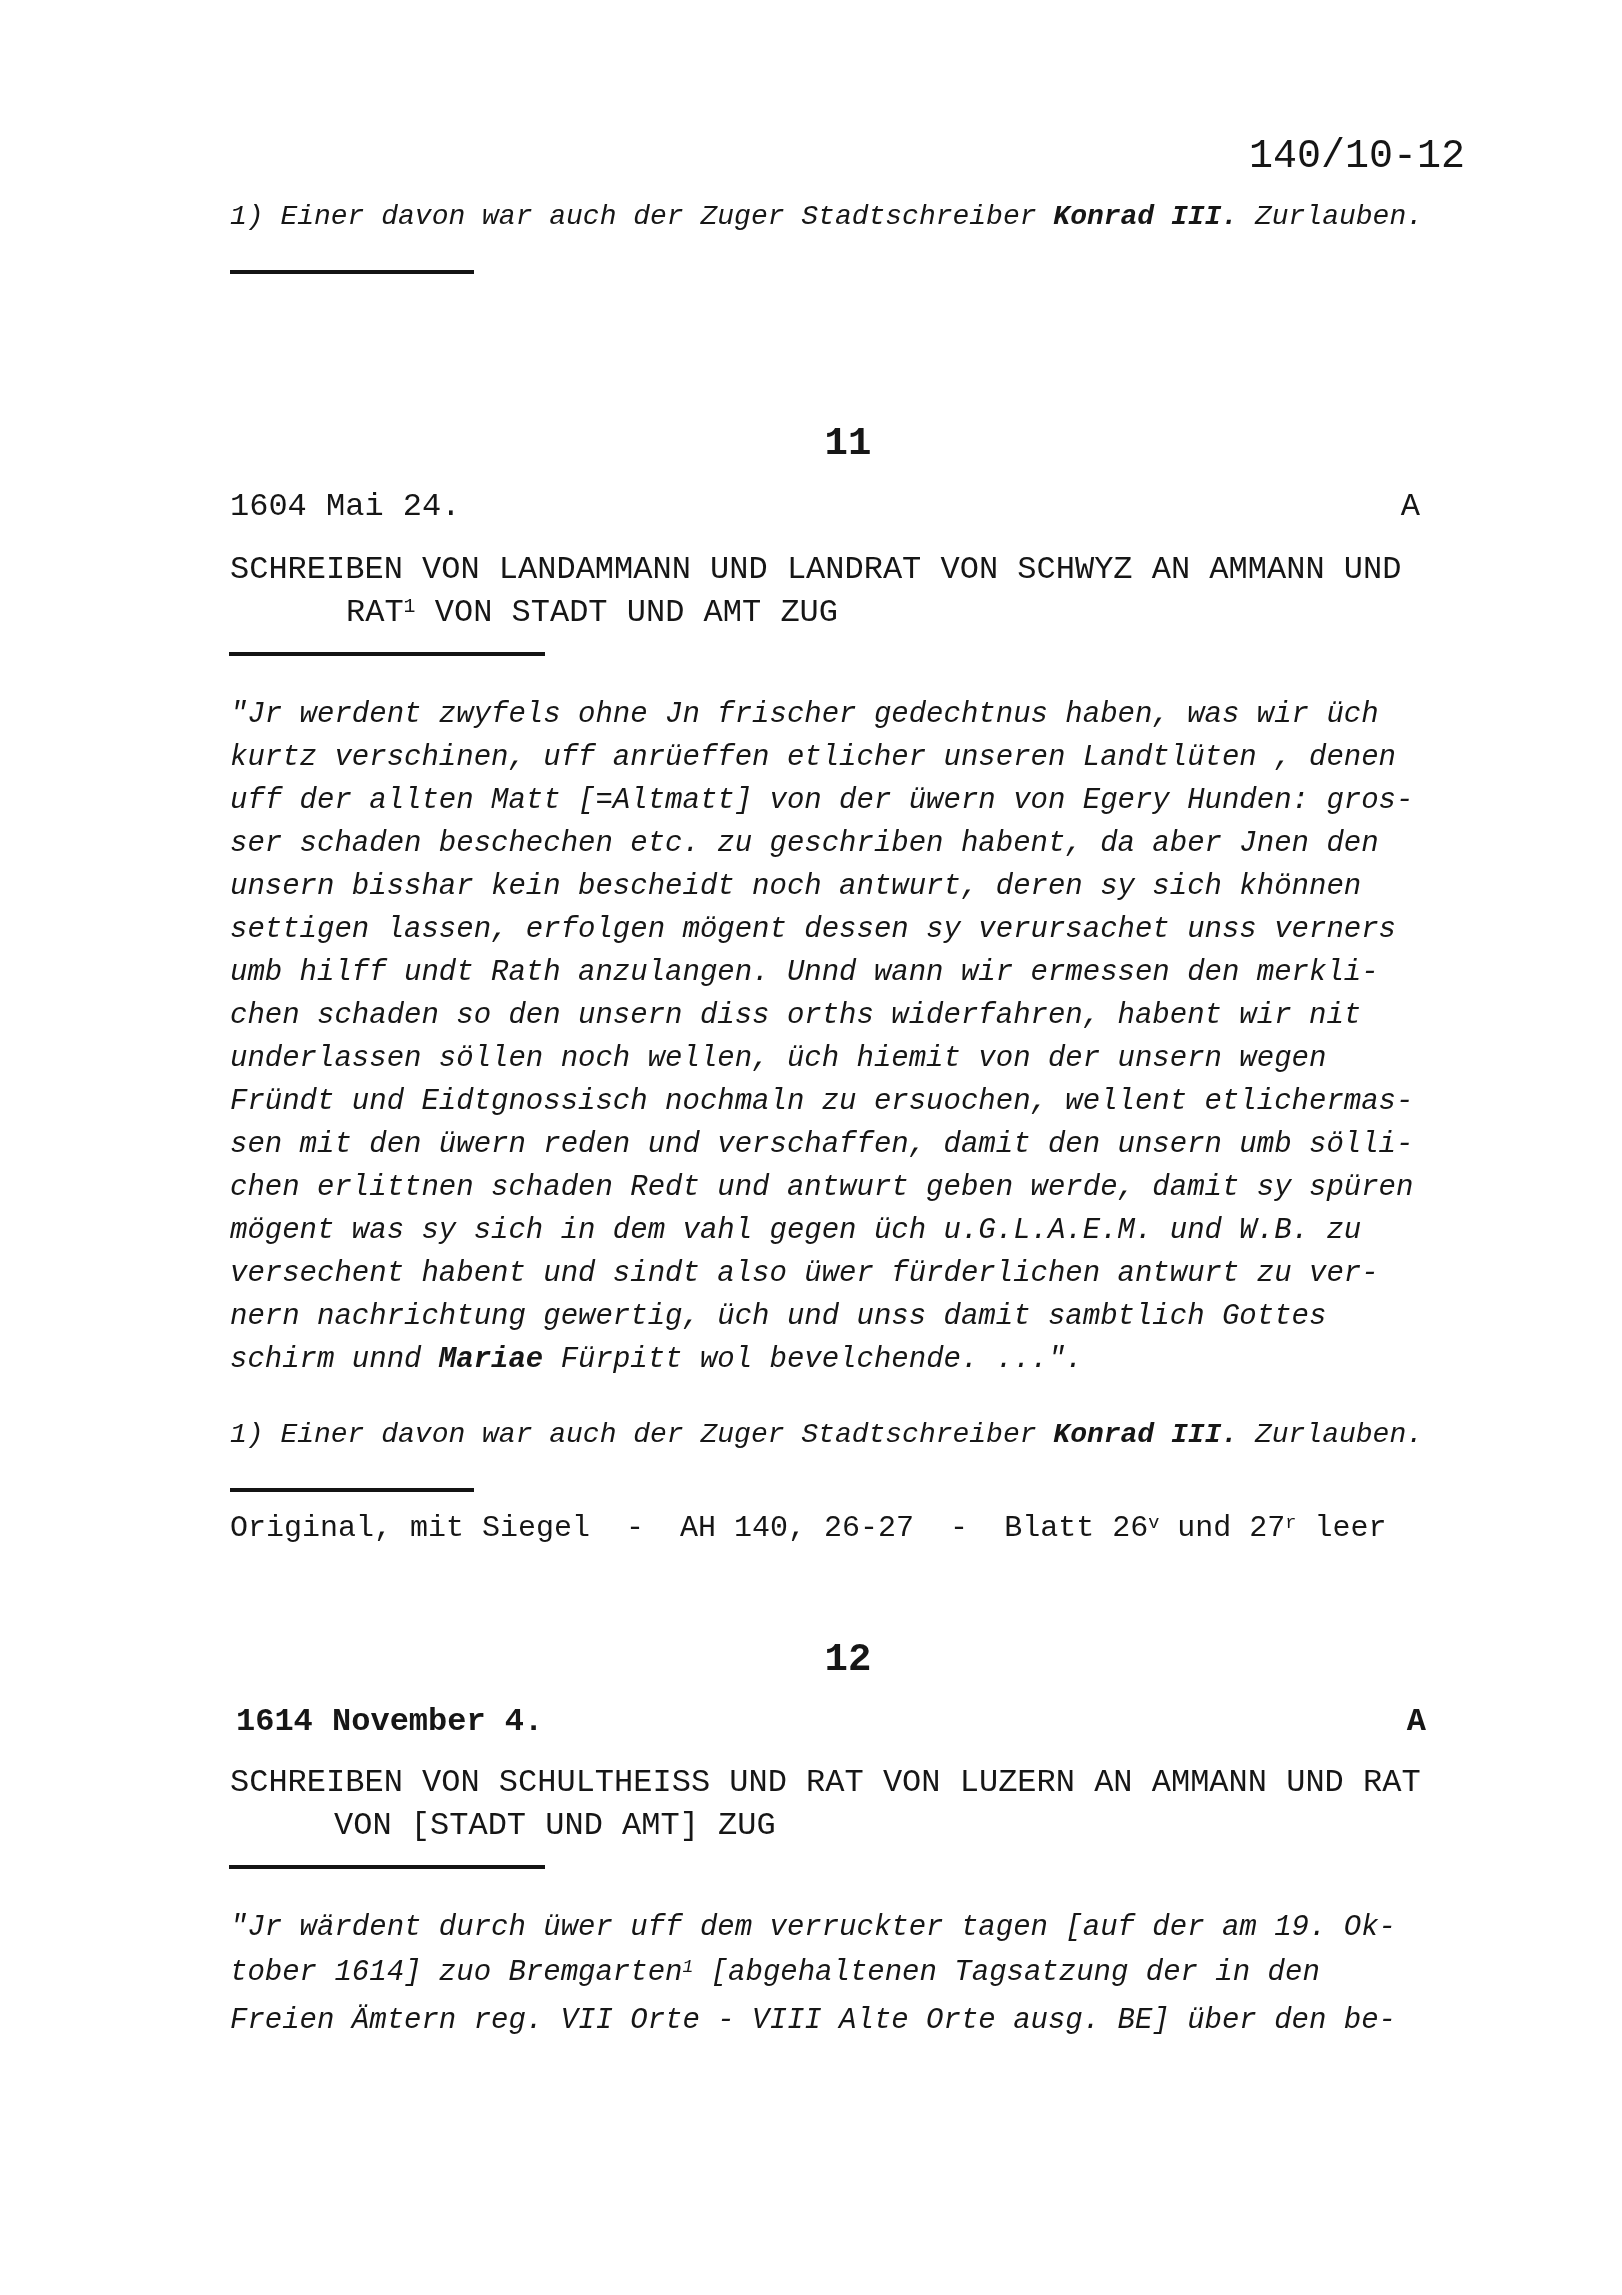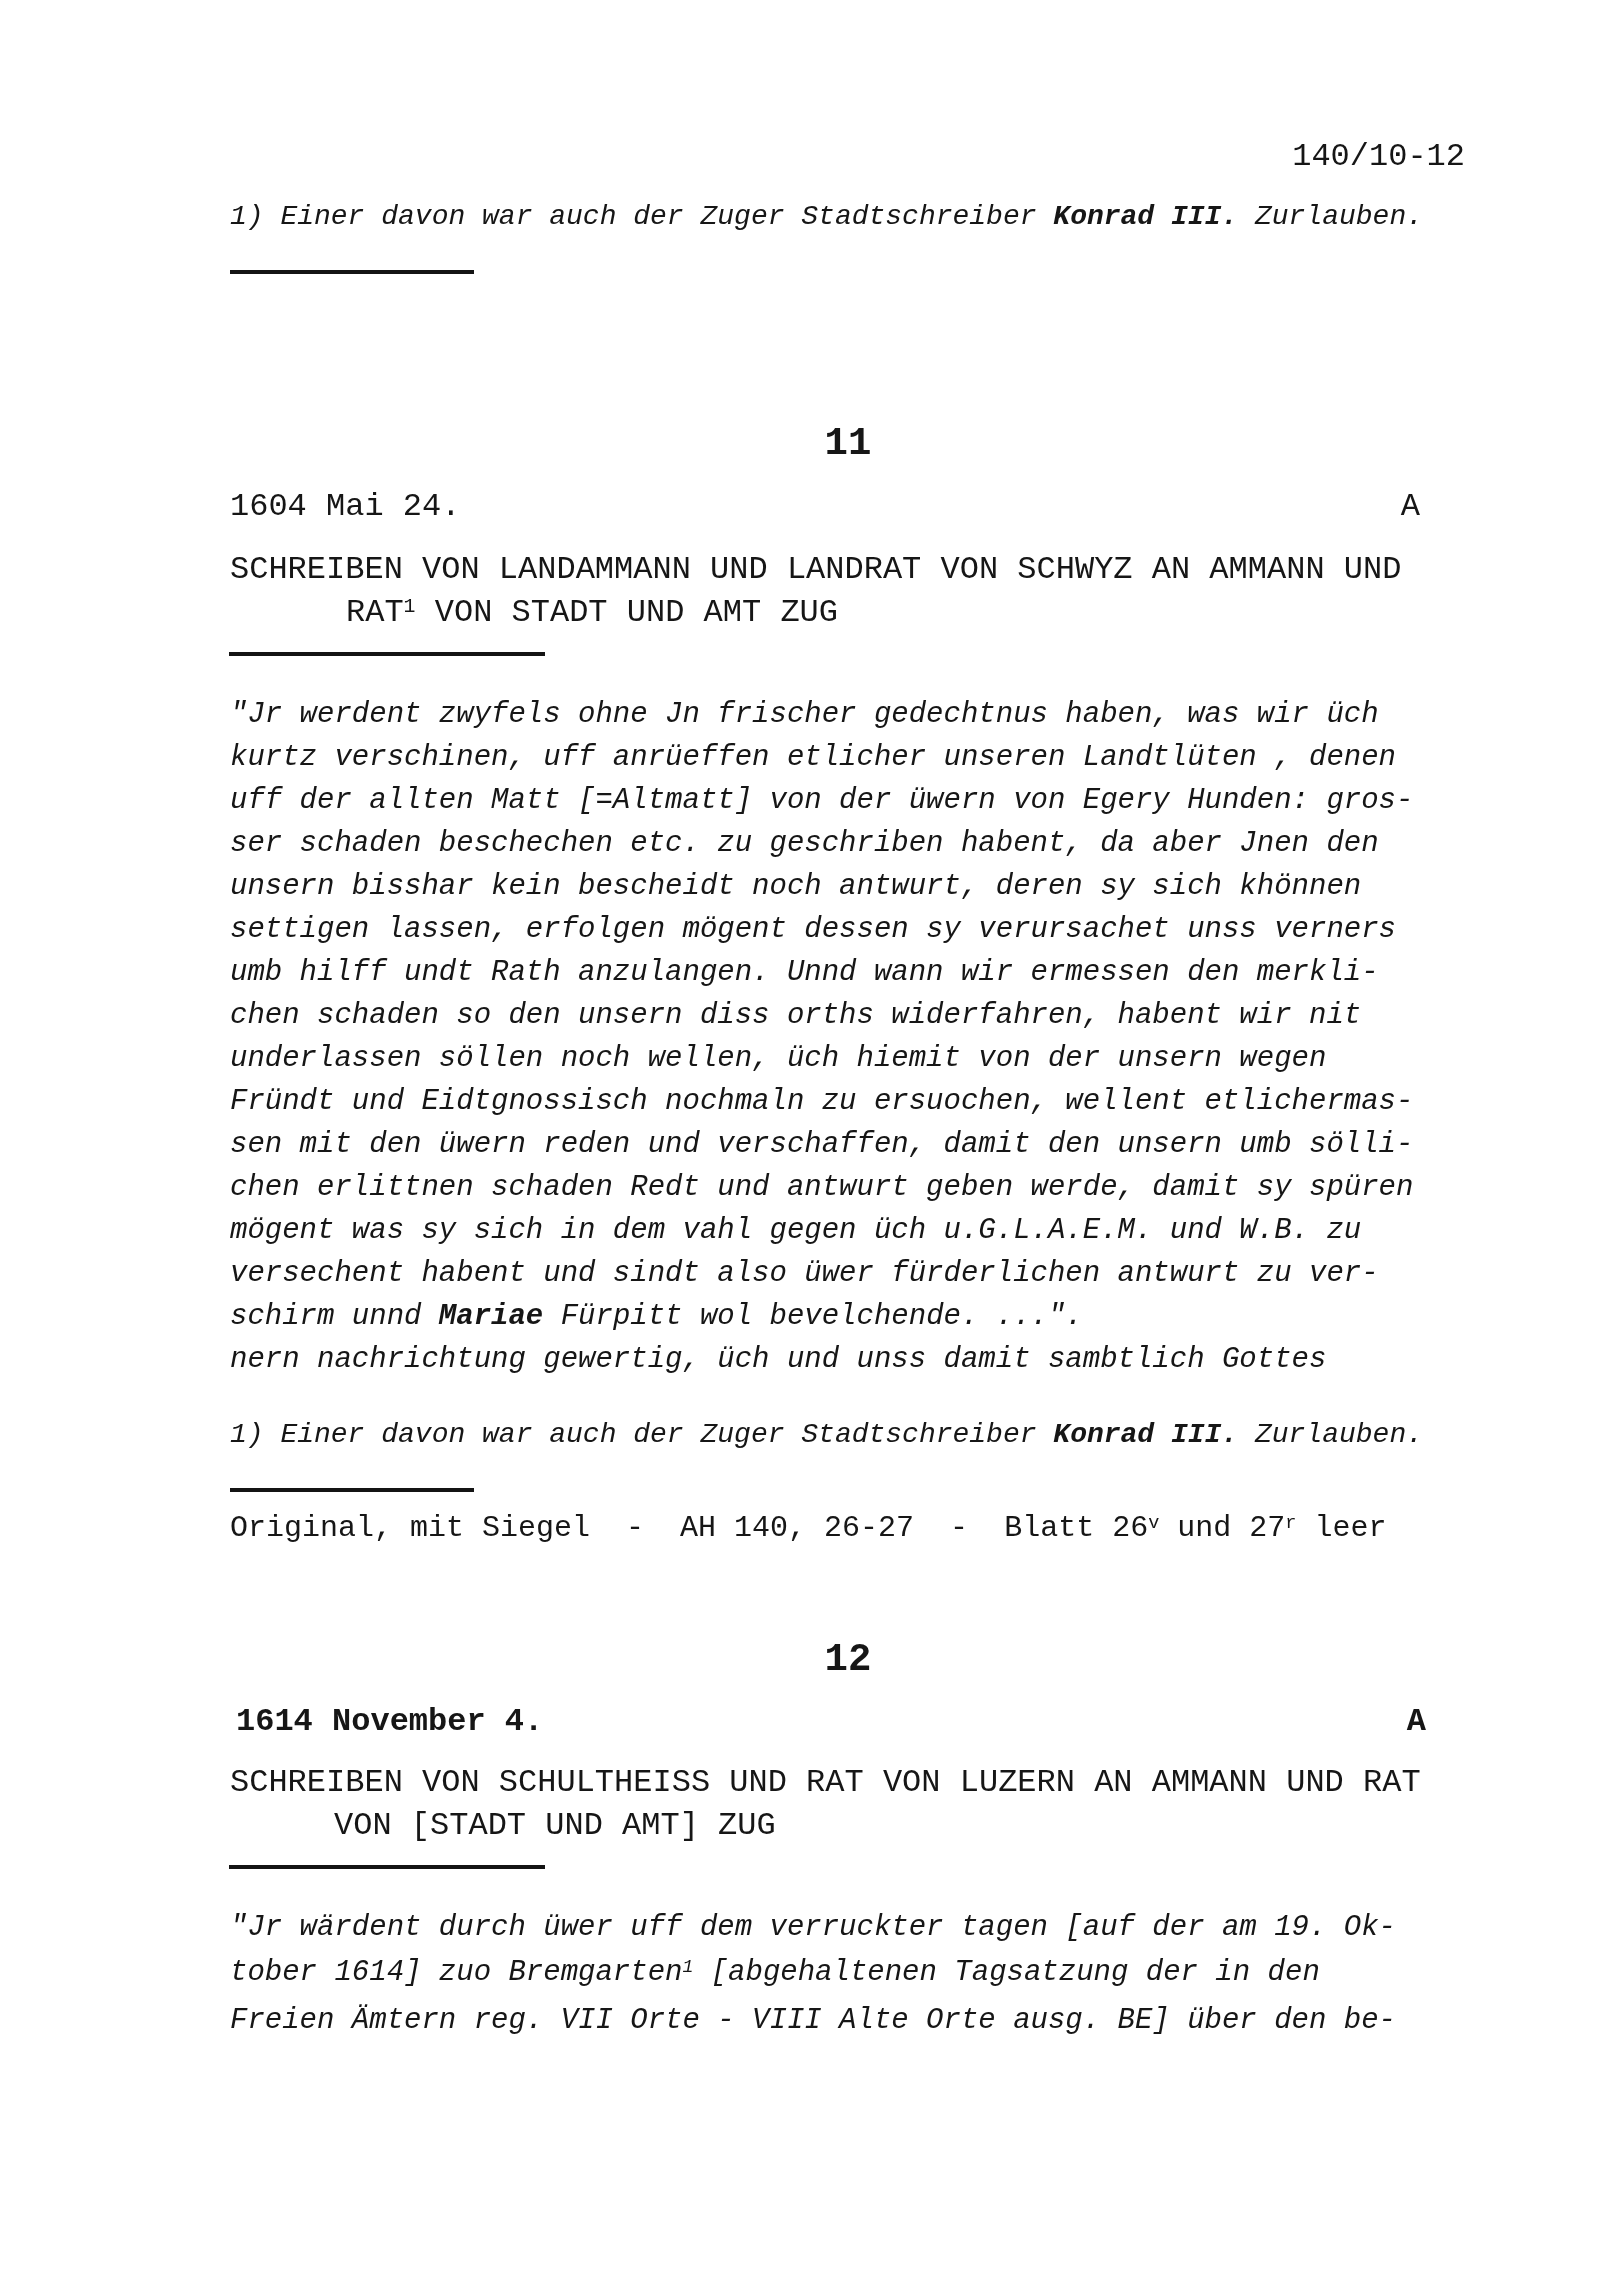--- a/index.html
+++ b/index.html
@@ -9,21 +9,21 @@
     height:2295px;
     margin:0 auto;
     background:#ffffff;
     color:#161616;
     font-family:"Liberation Mono","DejaVu Sans Mono",monospace;
     overflow:hidden;
   }
   .abs{position:absolute;}
   .line{white-space:pre;}
   .pre{white-space:pre;}
-  .fs-pagenum{font-size:32px;line-height:41px;}
+  .fs-pagenum{font-size:40px;line-height:41px;}
   .fs-foot{font-size:28px;font-style:italic;line-height:36px;}
   .fs-src{font-size:30px;line-height:37px;}
   .fs-num{font-size:39px;line-height:42px;font-weight:bold;}
   .fs-head{font-size:32px;line-height:43px;}
   .fs-body{font-size:29px;font-style:italic;line-height:43px;}
   .fs-body2{font-size:29px;font-style:italic;line-height:45px;}
   .rule{background:#141414;height:4px;}
   .seg-b{font-weight:bold;}
   .sup{font-size:62%;position:relative;top:-0.45em;}
   .dateline{display:flex;justify-content:space-between;}
@@ -61,22 +61,22 @@
       <div class="line">unsern bisshar kein bescheidt noch antwurt, deren sy sich khönnen</div>
       <div class="line">settigen lassen, erfolgen mögent dessen sy verursachet unss verners</div>
       <div class="line">umb hilff undt Rath anzulangen. Unnd wann wir ermessen den merkli-</div>
       <div class="line">chen schaden so den unsern diss orths widerfahren, habent wir nit</div>
       <div class="line">underlassen söllen noch wellen, üch hiemit von der unsern wegen</div>
       <div class="line">Fründt und Eidtgnossisch nochmaln zu ersuochen, wellent etlichermas-</div>
       <div class="line">sen mit den üwern reden und verschaffen, damit den unsern umb sölli-</div>
       <div class="line">chen erlittnen schaden Redt und antwurt geben werde, damit sy spüren</div>
       <div class="line">mögent was sy sich in dem vahl gegen üch u.G.L.A.E.M. und W.B. zu</div>
       <div class="line">versechent habent und sindt also üwer fürderlichen antwurt zu ver-</div>
+      <div class="line">nern nachrichtung gewertig, üch und unss damit sambtlich Gottes</div>
       <div class="line"><span>schirm unnd </span><span class="seg-b">Mariae</span><span> Fürpitt wol bevelchende. ...".</span></div>
-      <div class="line">nern nachrichtung gewertig, üch und unss damit sambtlich Gottes</div>
     </div>
 
   <div class="abs fs-foot pre" style="top:1417px;left:230px;"><span>1) Einer davon war auch der Zuger Stadtschreiber </span><span class="seg-b">Konrad III.</span><span> Zurlauben.</span></div>
 
   <div class="abs rule" style="top:1488px;left:230px;width:244px;"></div>
 
   <div class="abs fs-src pre" style="top:1510px;left:230px;"><span>Original, mit Siegel  -  AH 140, 26-27  -  Blatt 26</span><span class="sup">v</span><span> und 27</span><span class="sup">r</span><span> leer</span></div>
 
   <div class="abs fs-num centercol" style="top:1639px;left:230px;">12</div>
 

